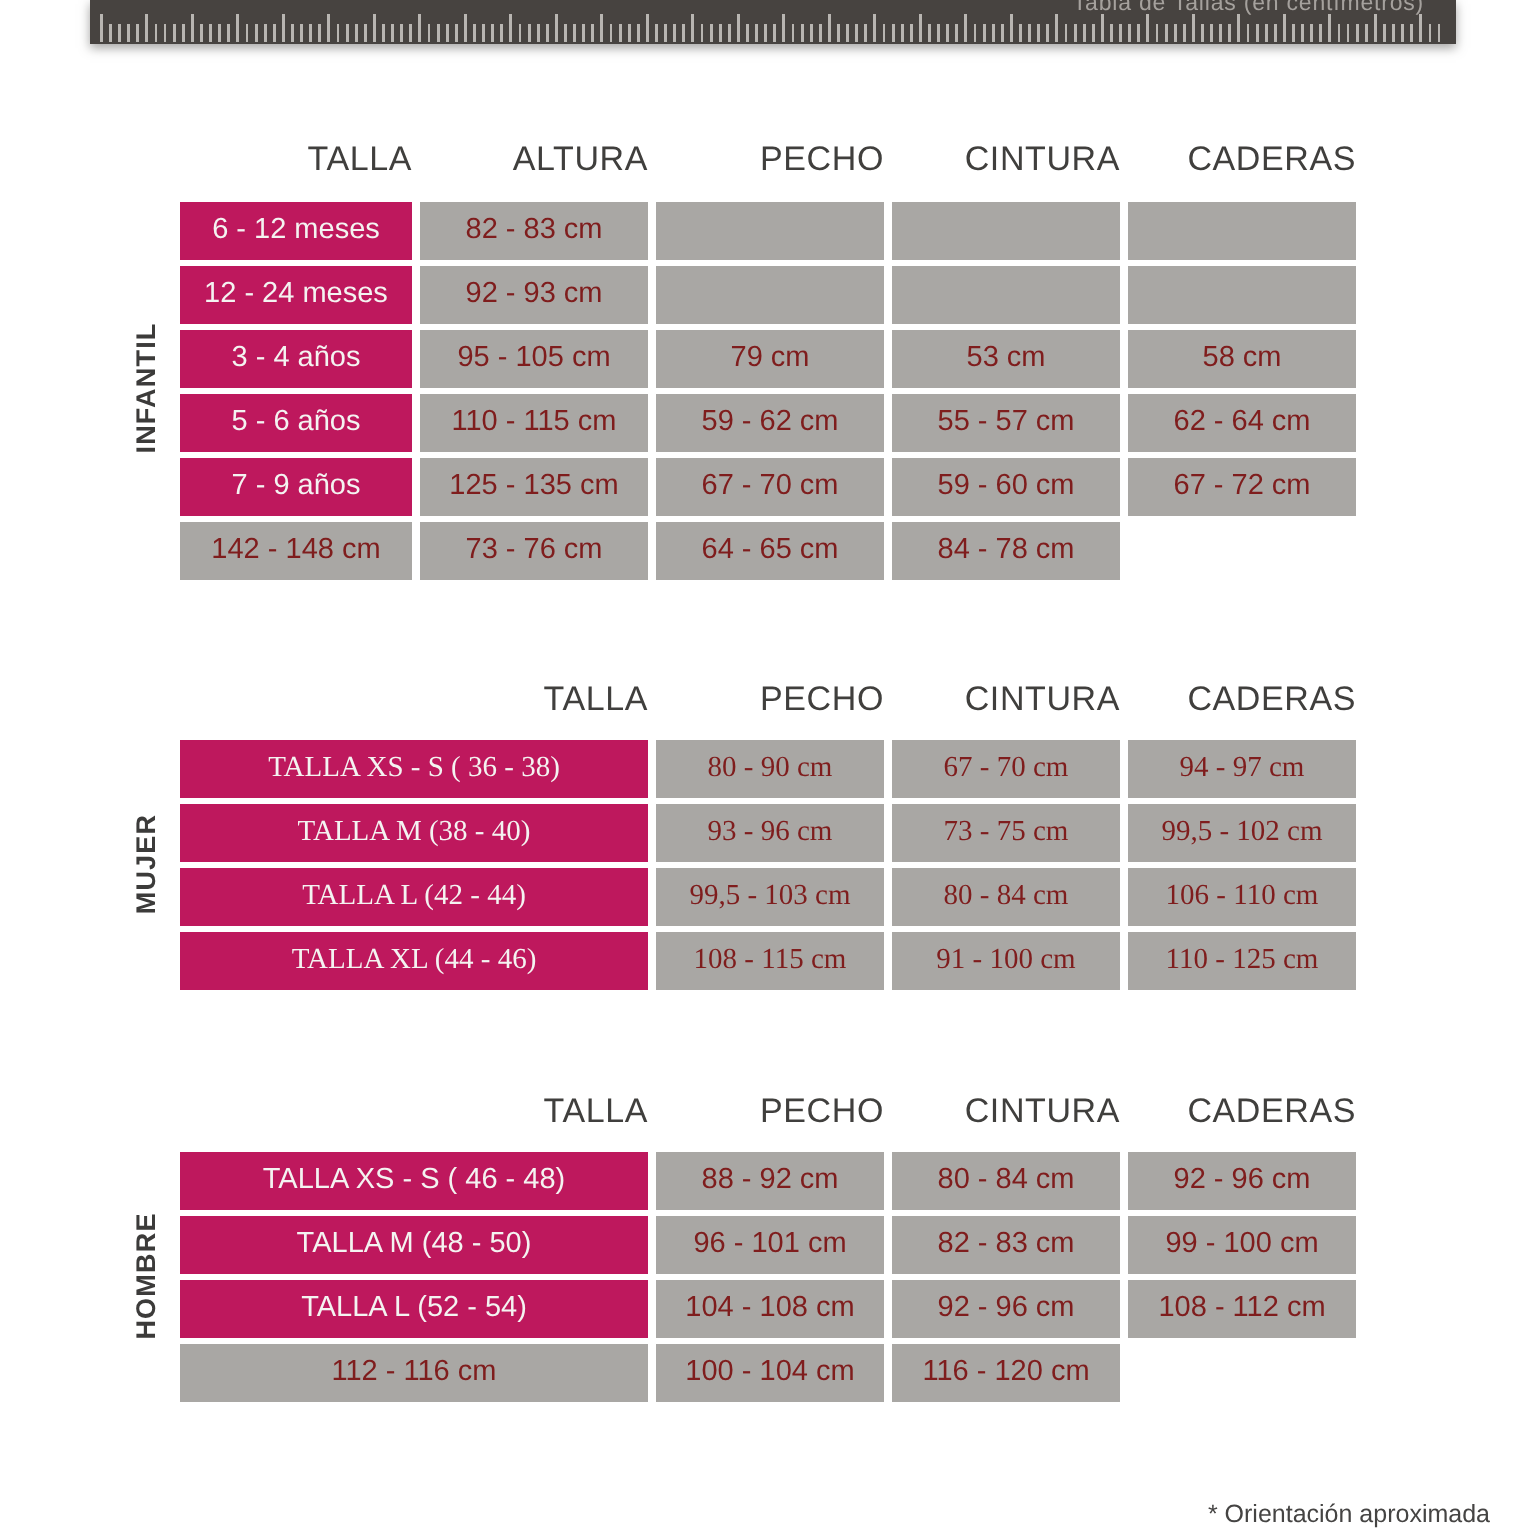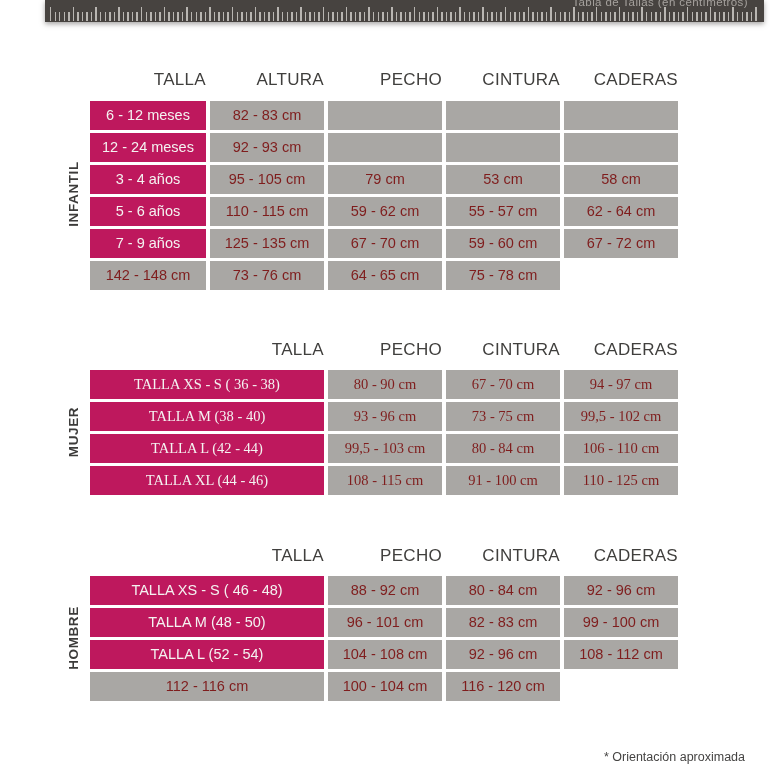--- a/index.html
+++ b/index.html
@@ -5,21 +5,20 @@
   html,body{margin:0;padding:0;background:#ffffff;}
   .page{
     position:relative;width:770px;height:770px;background:#ffffff;overflow:hidden;
     font-family:"Liberation Sans",sans-serif;
   }
   
   .ruler{
     position:absolute;left:45px;top:0;width:683px;height:22px;
     background:#474340;
     box-shadow:0 2px 5px rgba(90,88,85,.55);
-    padding-left:36px;
   }
   .ruler-title{
     position:absolute;right:16px;top:-4px;
     font-size:11.5px;letter-spacing:.4px;color:#a5a19d;white-space:nowrap;
   }
   .ticks-short{
     position:absolute;left:5px;right:5px;bottom:1px;height:9px;
     background:repeating-linear-gradient(to right,#b8b5b1 0 1.4px,transparent 1.4px 4.55px);
   }
   .ticks-tall{
@@ -93,21 +92,21 @@
         <div class="cell data">55 - 57 cm</div>
         <div class="cell data">62 - 64 cm</div>
         <div class="cell label">7 - 9 años</div>
         <div class="cell data">125 - 135 cm</div>
         <div class="cell data">67 - 70 cm</div>
         <div class="cell data">59 - 60 cm</div>
         <div class="cell data">67 - 72 cm</div>
         <div class="cell data">142 - 148 cm</div>
         <div class="cell data">73 - 76 cm</div>
         <div class="cell data">64 - 65 cm</div>
-        <div class="cell data">75 - 78 cm</div>
+        <div class="cell data">84 - 78 cm</div>
       </div>
   </div>
 
   <div class="vlabel" style="left:73px;top:432px;">MUJER</div>
   <div>
     <div class="thead cols4" style="left:90px;top:340px;">
         <div class="hcell">TALLA</div>
         <div class="hcell">PECHO</div>
         <div class="hcell">CINTURA</div>
         <div class="hcell">CADERAS</div>

